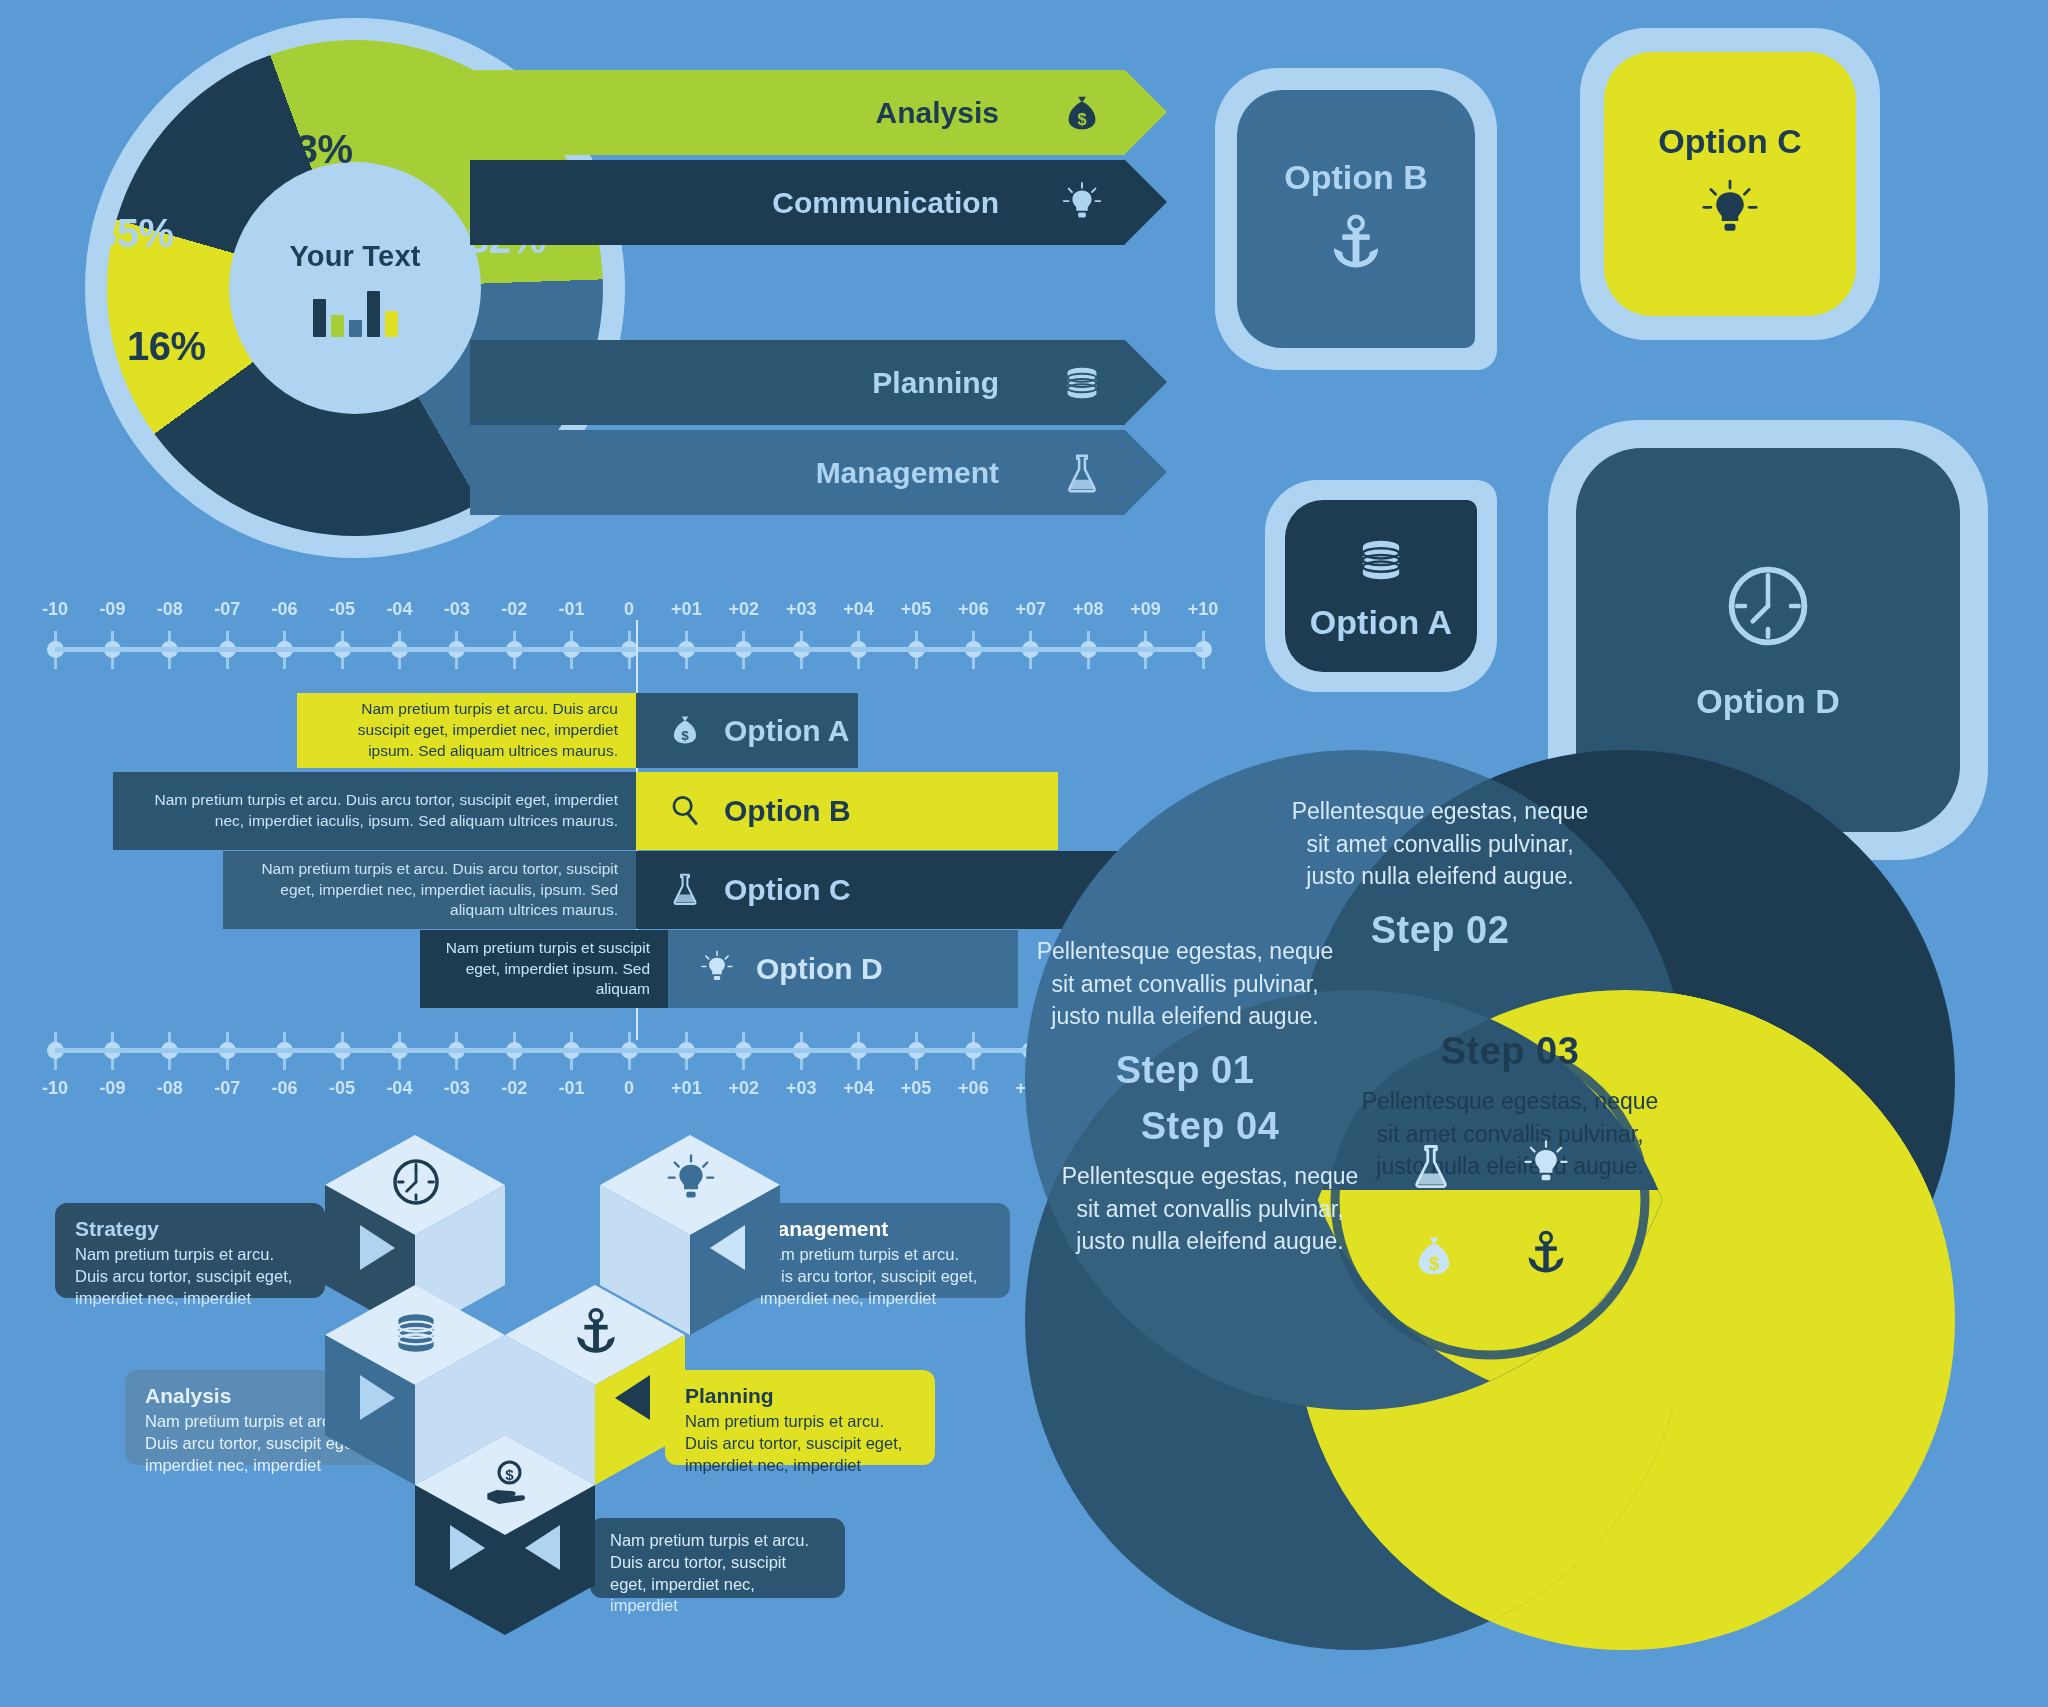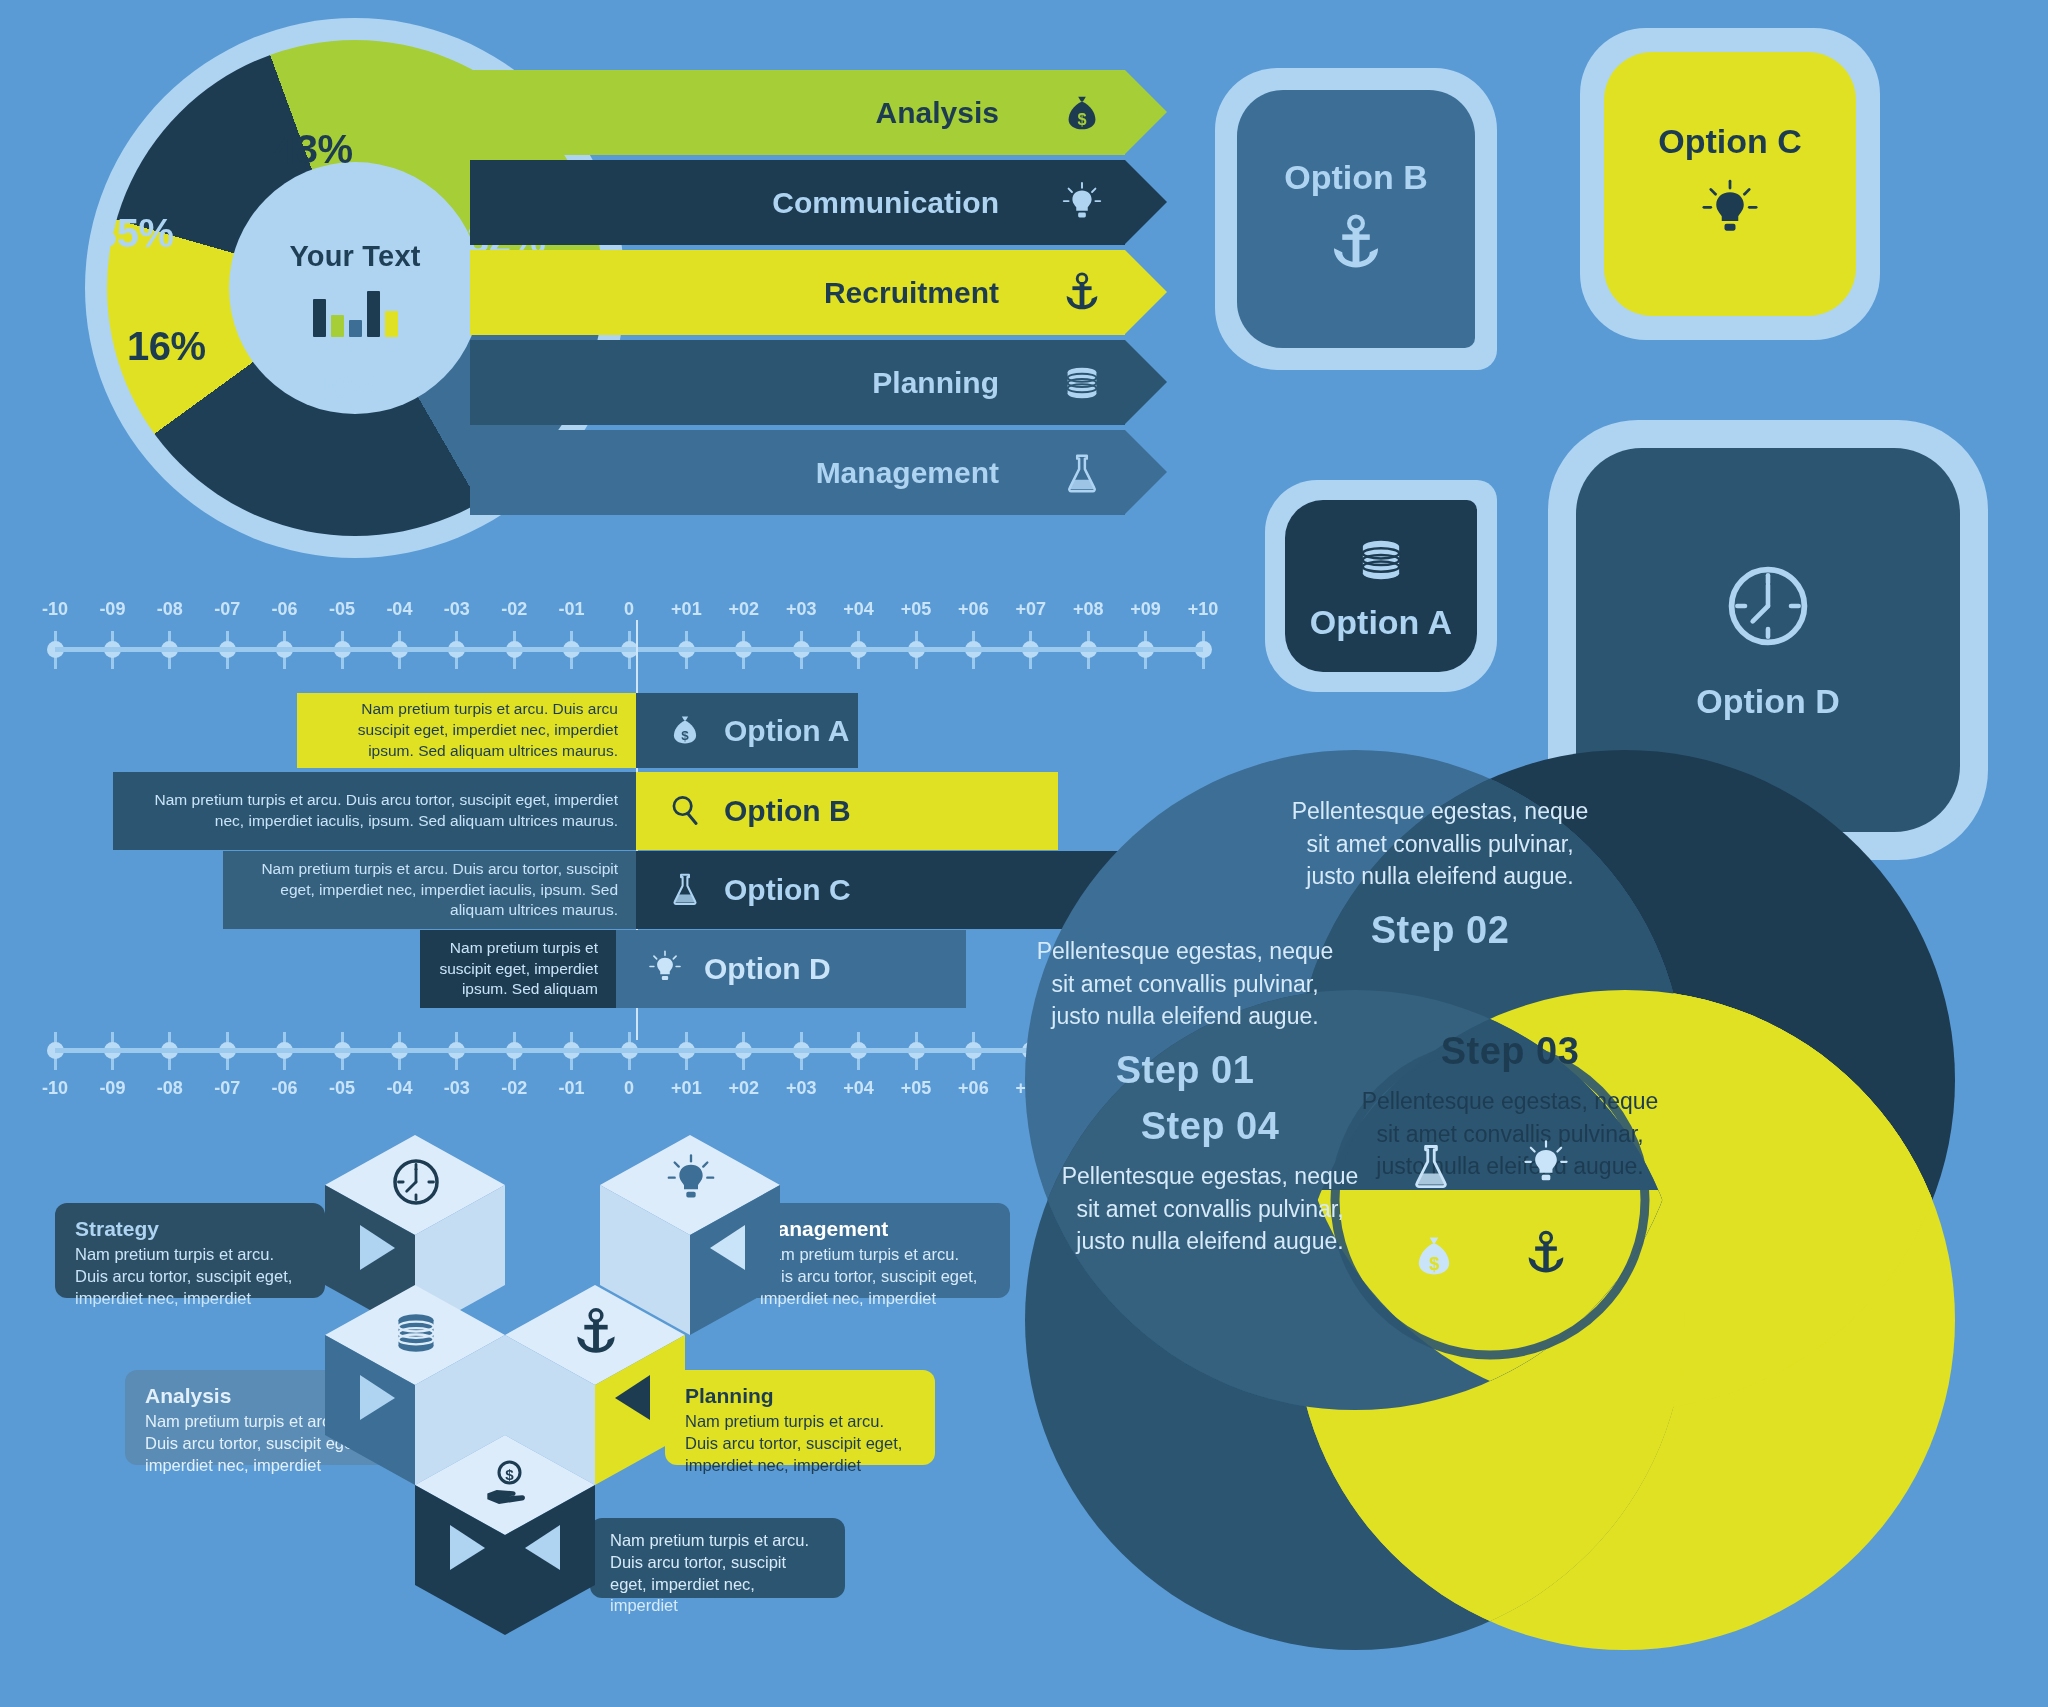--- a/index.html
+++ b/index.html
@@ -138,32 +138,20 @@
             <line x1="10" y1="9" x2="13.5" y2="12.5"></line>
           <line x1="38" y1="9" x2="34.5" y2="12.5"></line>
             <line x1="5" y1="22" x2="10" y2="22"></line>
           <line x1="43" y1="22" x2="38" y2="22"></line>
         </g>
       </svg>
     </span>
     <span class="btip" style="border-left:42px solid #1d3c52"></span>
   </div>
 
-  <div class="banner" style="left:470px;top:250px;width:655px;background:#dfe122;">
-    <span class="blabel" style="color:#1d3c52">Recruitment</span>
-    <span class="bicon">
-      <svg viewBox="0 0 48 48" width="46" height="46">
-        <circle cx="24" cy="9" r="5" fill="none" stroke="#1d3c52" stroke-width="3"></circle>
-        <rect x="21.5" y="13" width="5" height="26" fill="#1d3c52"></rect>
-        <rect x="14" y="17" width="20" height="4" fill="#1d3c52"></rect>
-        <path d="M8 27c0 9 8 14 16 14s16-5 16-14l-6 3c0 5-5 7-10 7s-10-2-10-7z" fill="#1d3c52"></path>
-      </svg>
-    </span>
-    <span class="btip" style="border-left:42px solid #dfe122"></span>
-  </div>
 
   <div class="banner" style="left:470px;top:340px;width:655px;background:#2c5571;">
     <span class="blabel" style="color:#aed4f2">Planning</span>
     <span class="bicon">
       <svg viewBox="0 0 48 48" width="46" height="46">
         <g fill="#aed4f2">
           <ellipse cx="24" cy="13" rx="15" ry="5"></ellipse>
           <rect x="9" y="13" width="30" height="22"></rect>
           <ellipse cx="24" cy="35" rx="15" ry="5"></ellipse>
         </g>
@@ -367,21 +355,21 @@
         <svg viewBox="0 0 48 48" width="38" height="38">
           <path d="M19 6h10v3h-2v11l10 20a2 2 0 01-1.8 3H12.8A2 2 0 0111 40l10-20V9h-2z" fill="none" stroke="#aed4f2" stroke-width="2.6" stroke-linejoin="round"></path>
           <path d="M16 31h16l5.2 10H10.8z" fill="#aed4f2" opacity=".8"></path>
         </svg>
       </span>
       <span class="olt" style="color:#aed4f2;">Option C</span>
     </div>
   </div>
 
   <div class="obrow" style="left:420px;top:930px;height:78px;">
-    <div class="obdesc" style="width:196px;background:#1d3c52;color:#c9e4f8;">Nam pretium turpis et suscipit eget, imperdiet ipsum. Sed aliquam</div>
+    <div class="obdesc" style="width:248px;background:#1d3c52;color:#c9e4f8;">Nam pretium turpis et suscipit eget, imperdiet ipsum. Sed aliquam</div>
     <div class="oblabel" style="width:350px;background:#3d6e96;">
       <span class="oic">
         <svg viewBox="0 0 48 48" width="38" height="38">
           <path d="M24 11c-6 0-10 4-10 9 0 4 2.5 6 4 8.5V32h12v-3.5c1.5-2.5 4-4.5 4-8.5 0-5-4-9-10-9z" fill="#c9e4f8"></path>
           <rect x="20" y="34" width="8" height="5" rx="1.5" fill="#c9e4f8"></rect>
           <g stroke="#c9e4f8" stroke-width="2" stroke-linecap="round">
             <line x1="24" y1="3" x2="24" y2="8"></line>
               <line x1="10" y1="9" x2="13.5" y2="12.5"></line>
             <line x1="38" y1="9" x2="34.5" y2="12.5"></line>
               <line x1="5" y1="22" x2="10" y2="22"></line>

